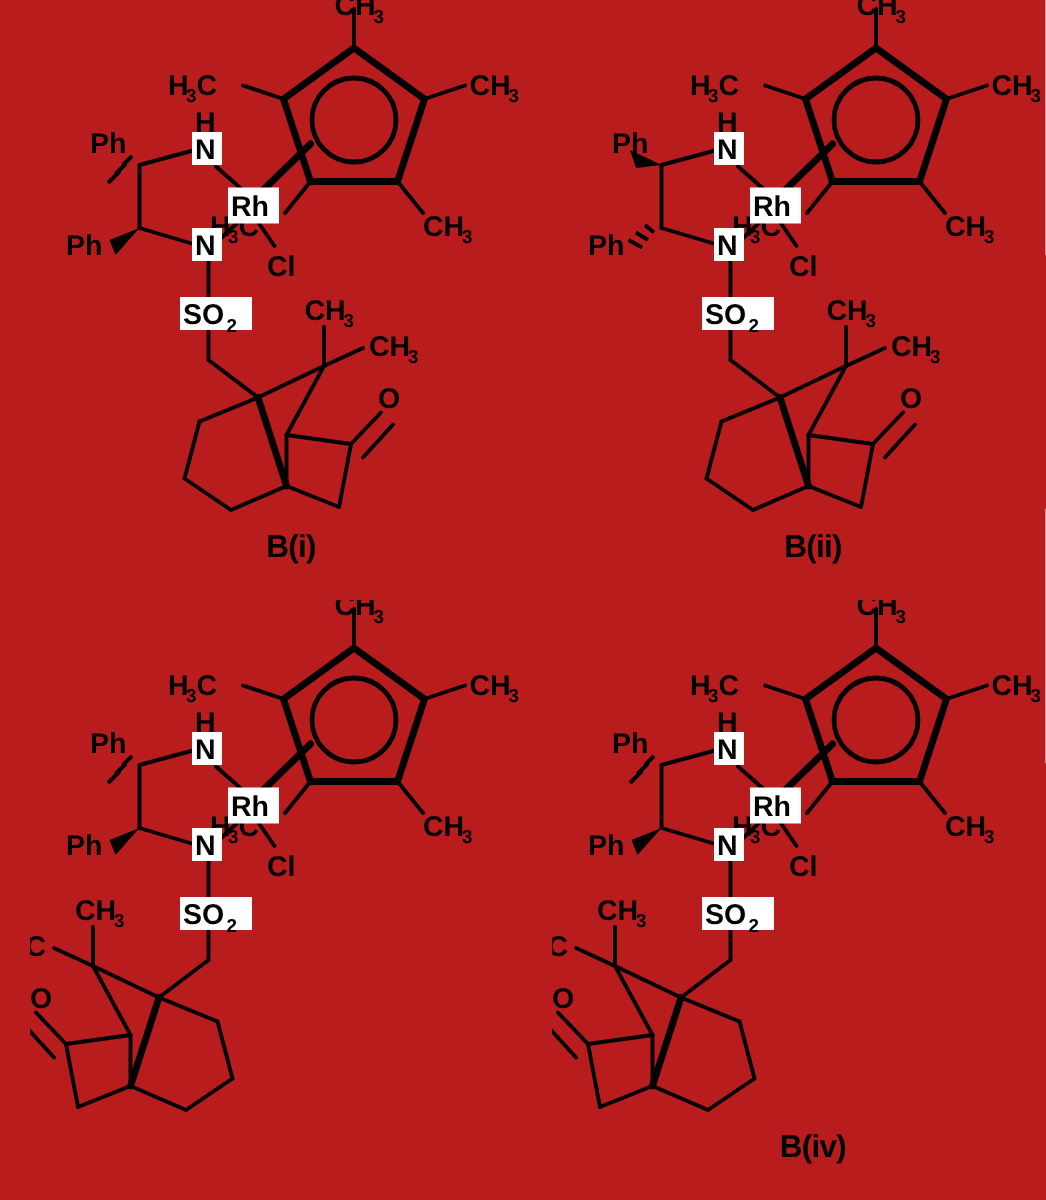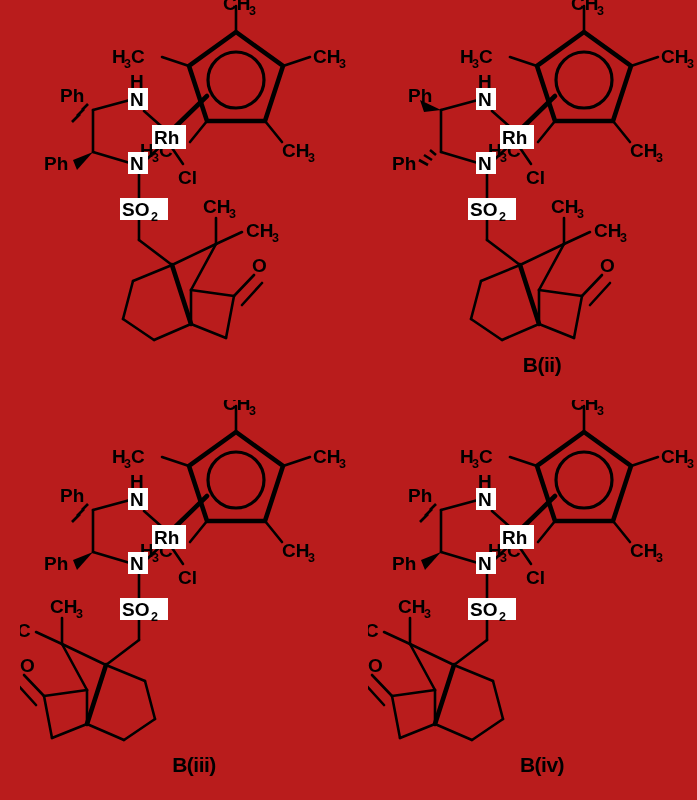--- a/index.html
+++ b/index.html
@@ -166,20 +166,21 @@
       </g>
       <text class="atom" x="232" y="272">O</text>
 
       <g class="hash" stroke-width="2.6">
         <line x1="68" y1="104" x2="62" y2="110"></line>
         <line x1="64" y1="109" x2="57" y2="116"></line>
         <line x1="60" y1="114" x2="52" y2="122"></line>
       </g>
       <polygon class="wedge" points="73,152 53,160 57,170"></polygon>
     </svg>
+    <div class="struct-label" style="top:353px;">B(i)</div>
   </div>
 
   <div class="panel" style="left:368px; top:0px;">
     <svg width="348" height="400" viewBox="0 0 348 400">
 
       <g>
         <polygon class="bond-thick" points="216,32 263,66 245,121 187,121 169,66"></polygon>
         <circle class="ring-circle" cx="216" cy="80" r="28"></circle>
         <line class="bond" x1="216" y1="32" x2="216" y2="6"></line>
         <line class="bond" x1="263" y1="66" x2="290" y2="57"></line>
@@ -383,21 +384,20 @@
       </g>
       <text class="atom" x="0" y="272">O</text>
 
       <g class="hash" stroke-width="2.6">
         <line x1="68" y1="104" x2="62" y2="110"></line>
         <line x1="64" y1="109" x2="57" y2="116"></line>
         <line x1="60" y1="114" x2="52" y2="122"></line>
       </g>
       <polygon class="wedge" points="73,152 53,160 57,170"></polygon>
     </svg>
-    <div class="struct-label" style="top:353px;">B(iii)</div>
   </div>
 
   <div class="panel" style="left:368px; top:400px;">
     <svg width="348" height="400" viewBox="0 0 348 400">
 
       <g>
         <polygon class="bond-thick" points="216,32 263,66 245,121 187,121 169,66"></polygon>
         <circle class="ring-circle" cx="216" cy="80" r="28"></circle>
         <line class="bond" x1="216" y1="32" x2="216" y2="6"></line>
         <line class="bond" x1="263" y1="66" x2="290" y2="57"></line>

